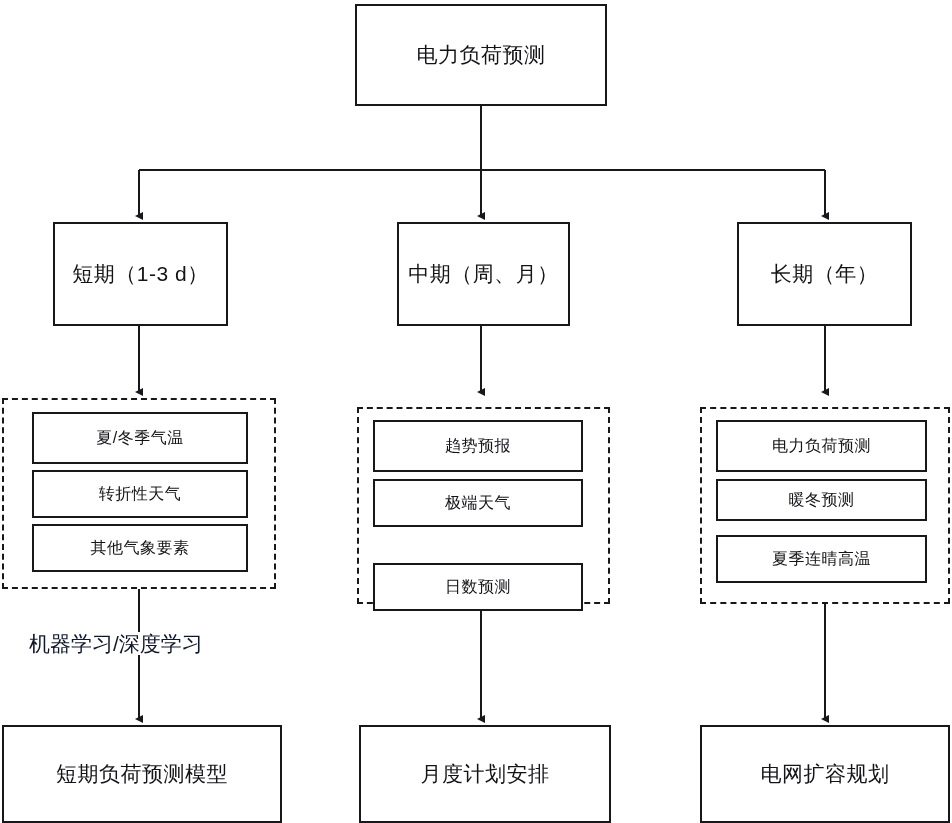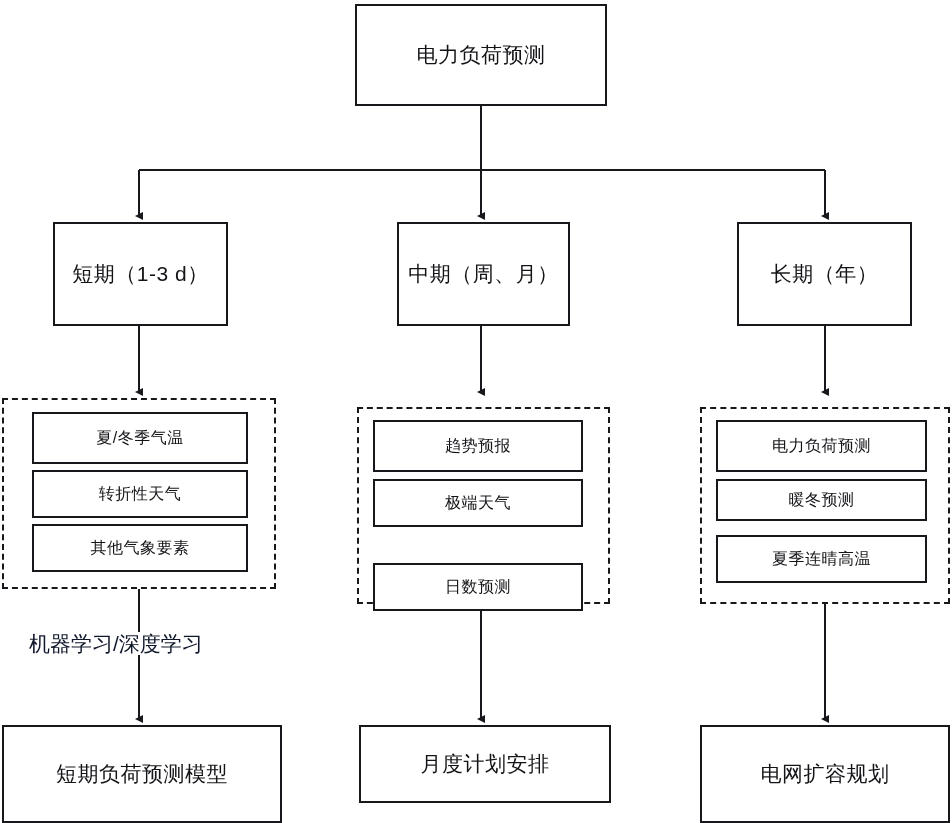--- a/index.html
+++ b/index.html
@@ -160,21 +160,21 @@
       <span class="node-label sub">夏季连晴高温</span>
     </div>
   </div>
 
   <div class="edge-label" style="left:27px; top:632px;">机器学习/深度学习</div>
 
   <div class="node-box level-4" style="left:2px; top:725px; width:280px; height:98px;">
     <span class="node-label">短期负荷预测模型</span>
   </div>
 
-  <div class="node-box level-4" style="left:359px; top:725px; width:252px; height:78px;">
+  <div class="node-box level-4" style="left:359px; top:725px; width:252px; height:98px;">
     <span class="node-label">月度计划安排</span>
   </div>
 
   <div class="node-box level-4" style="left:700px; top:725px; width:250px; height:98px;">
     <span class="node-label">电网扩容规划</span>
   </div>
 
 </div>
 
 </body></html>

